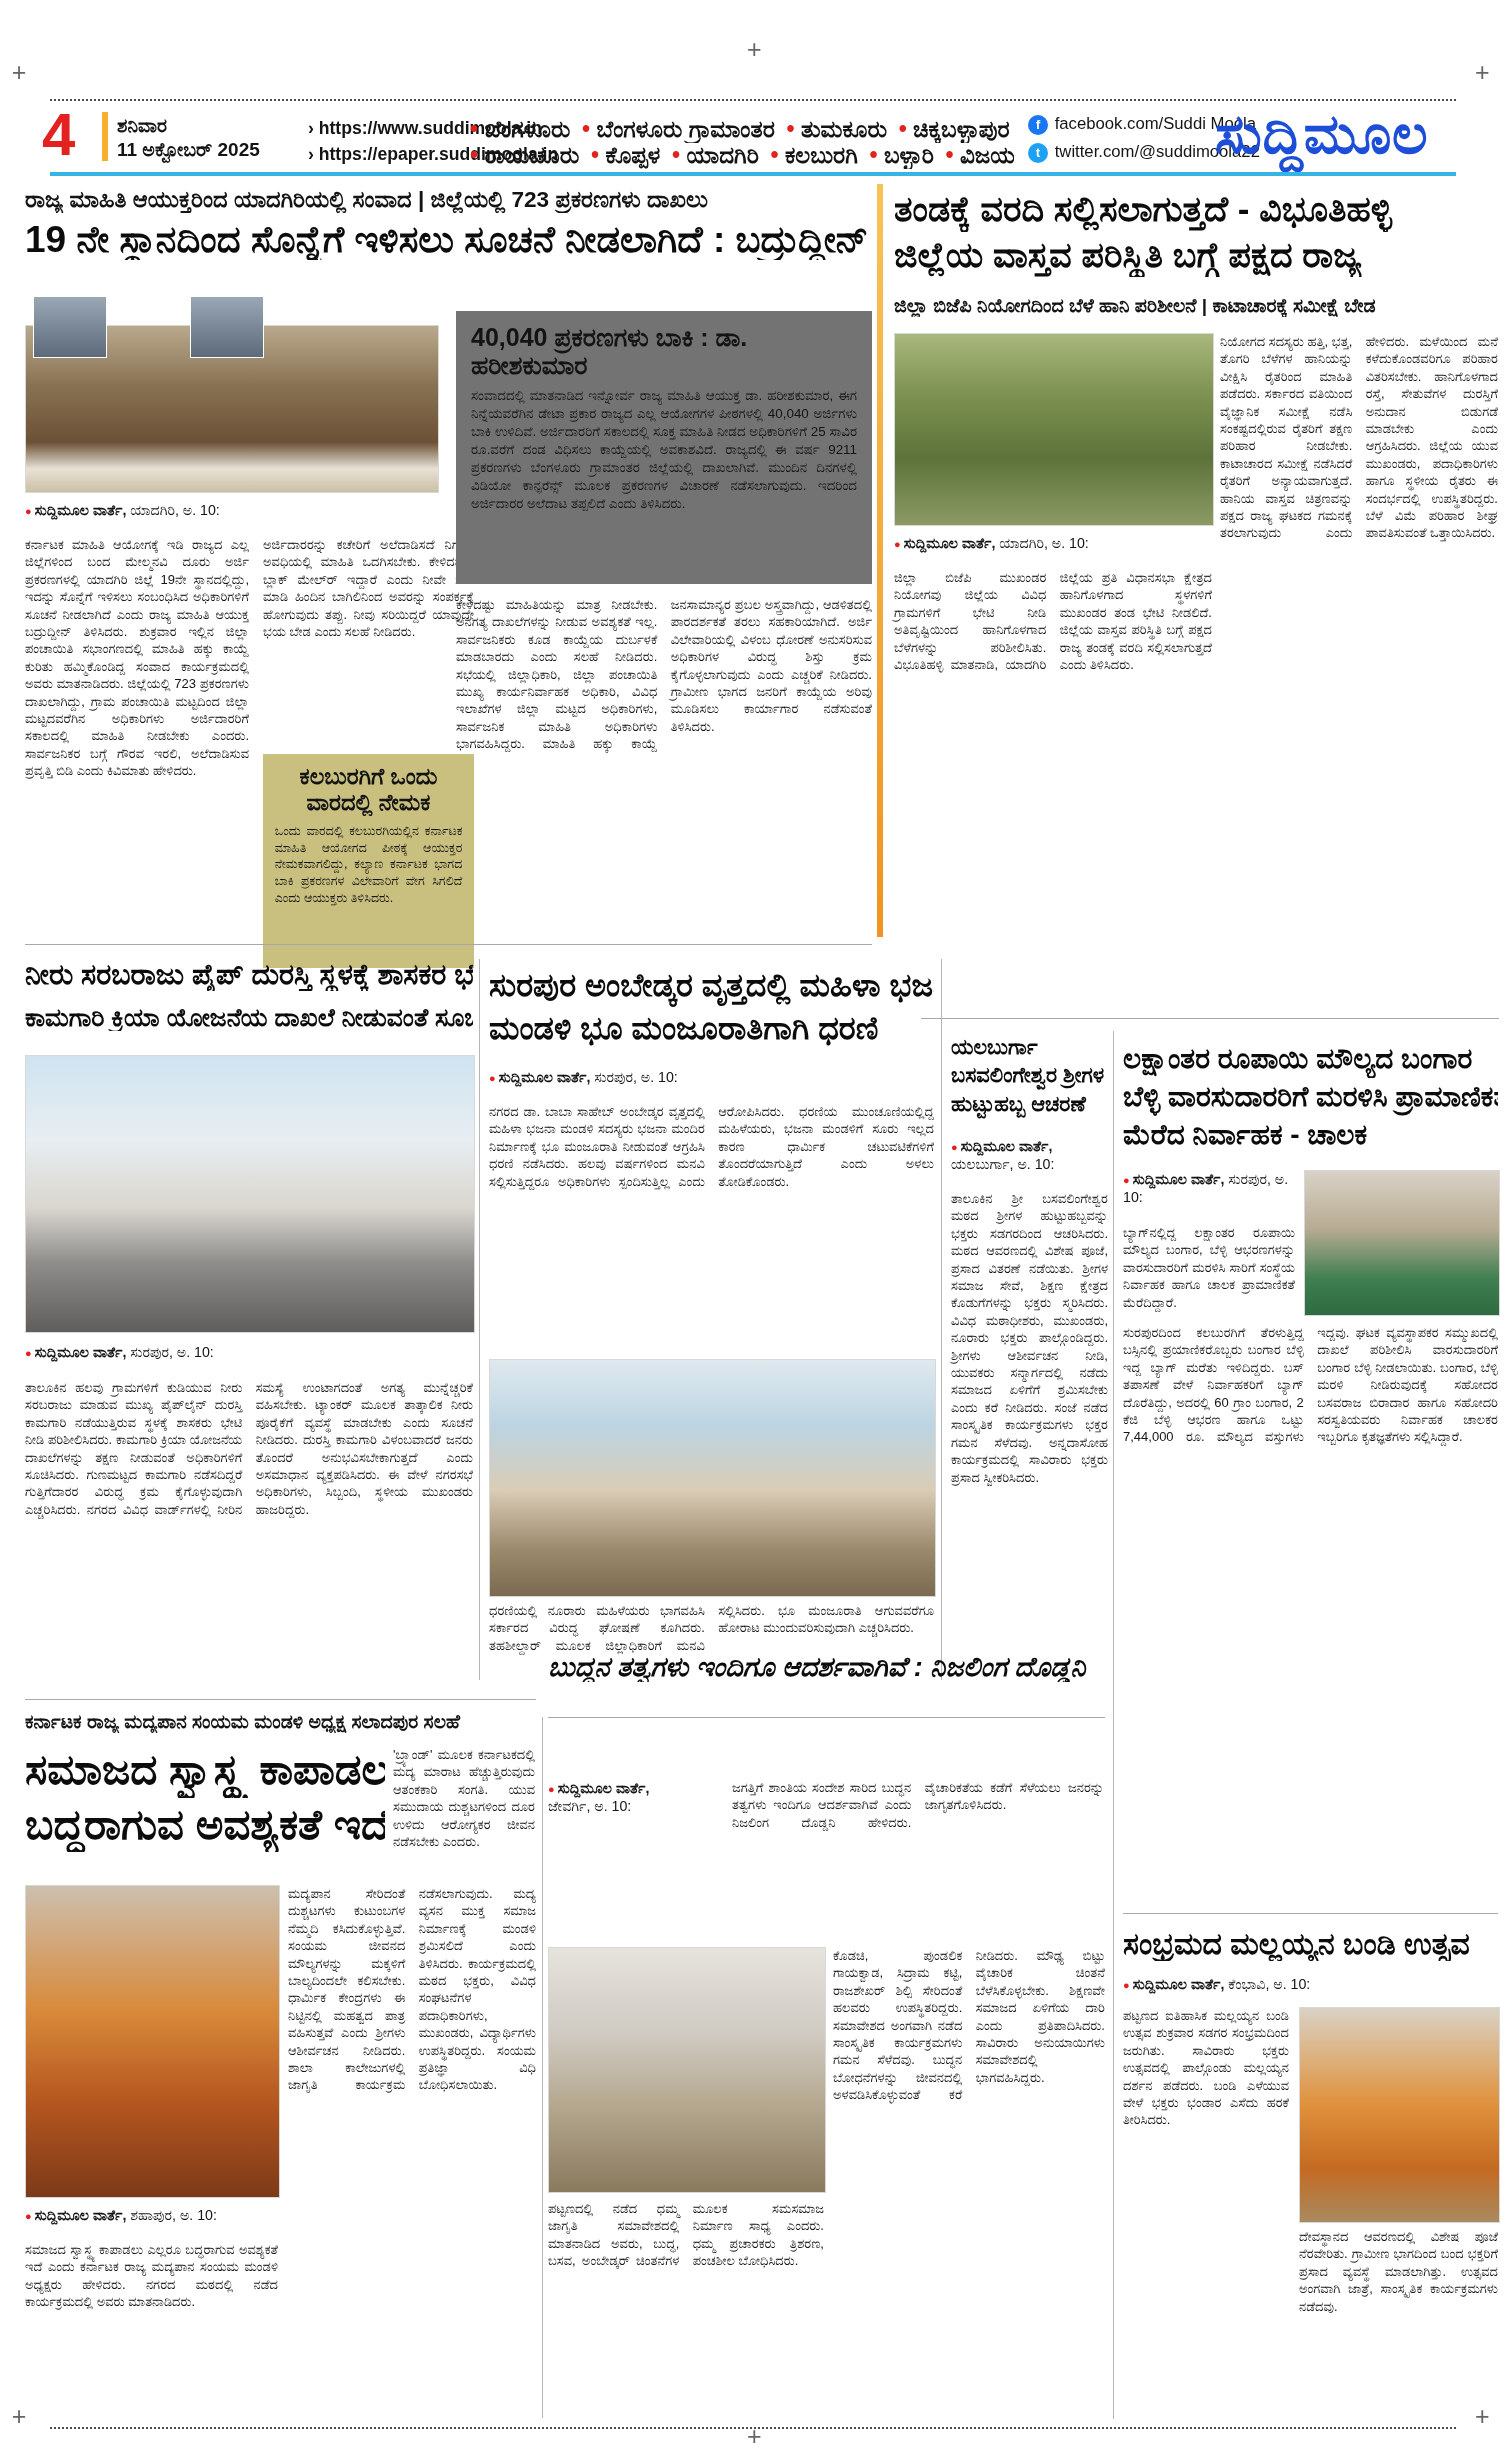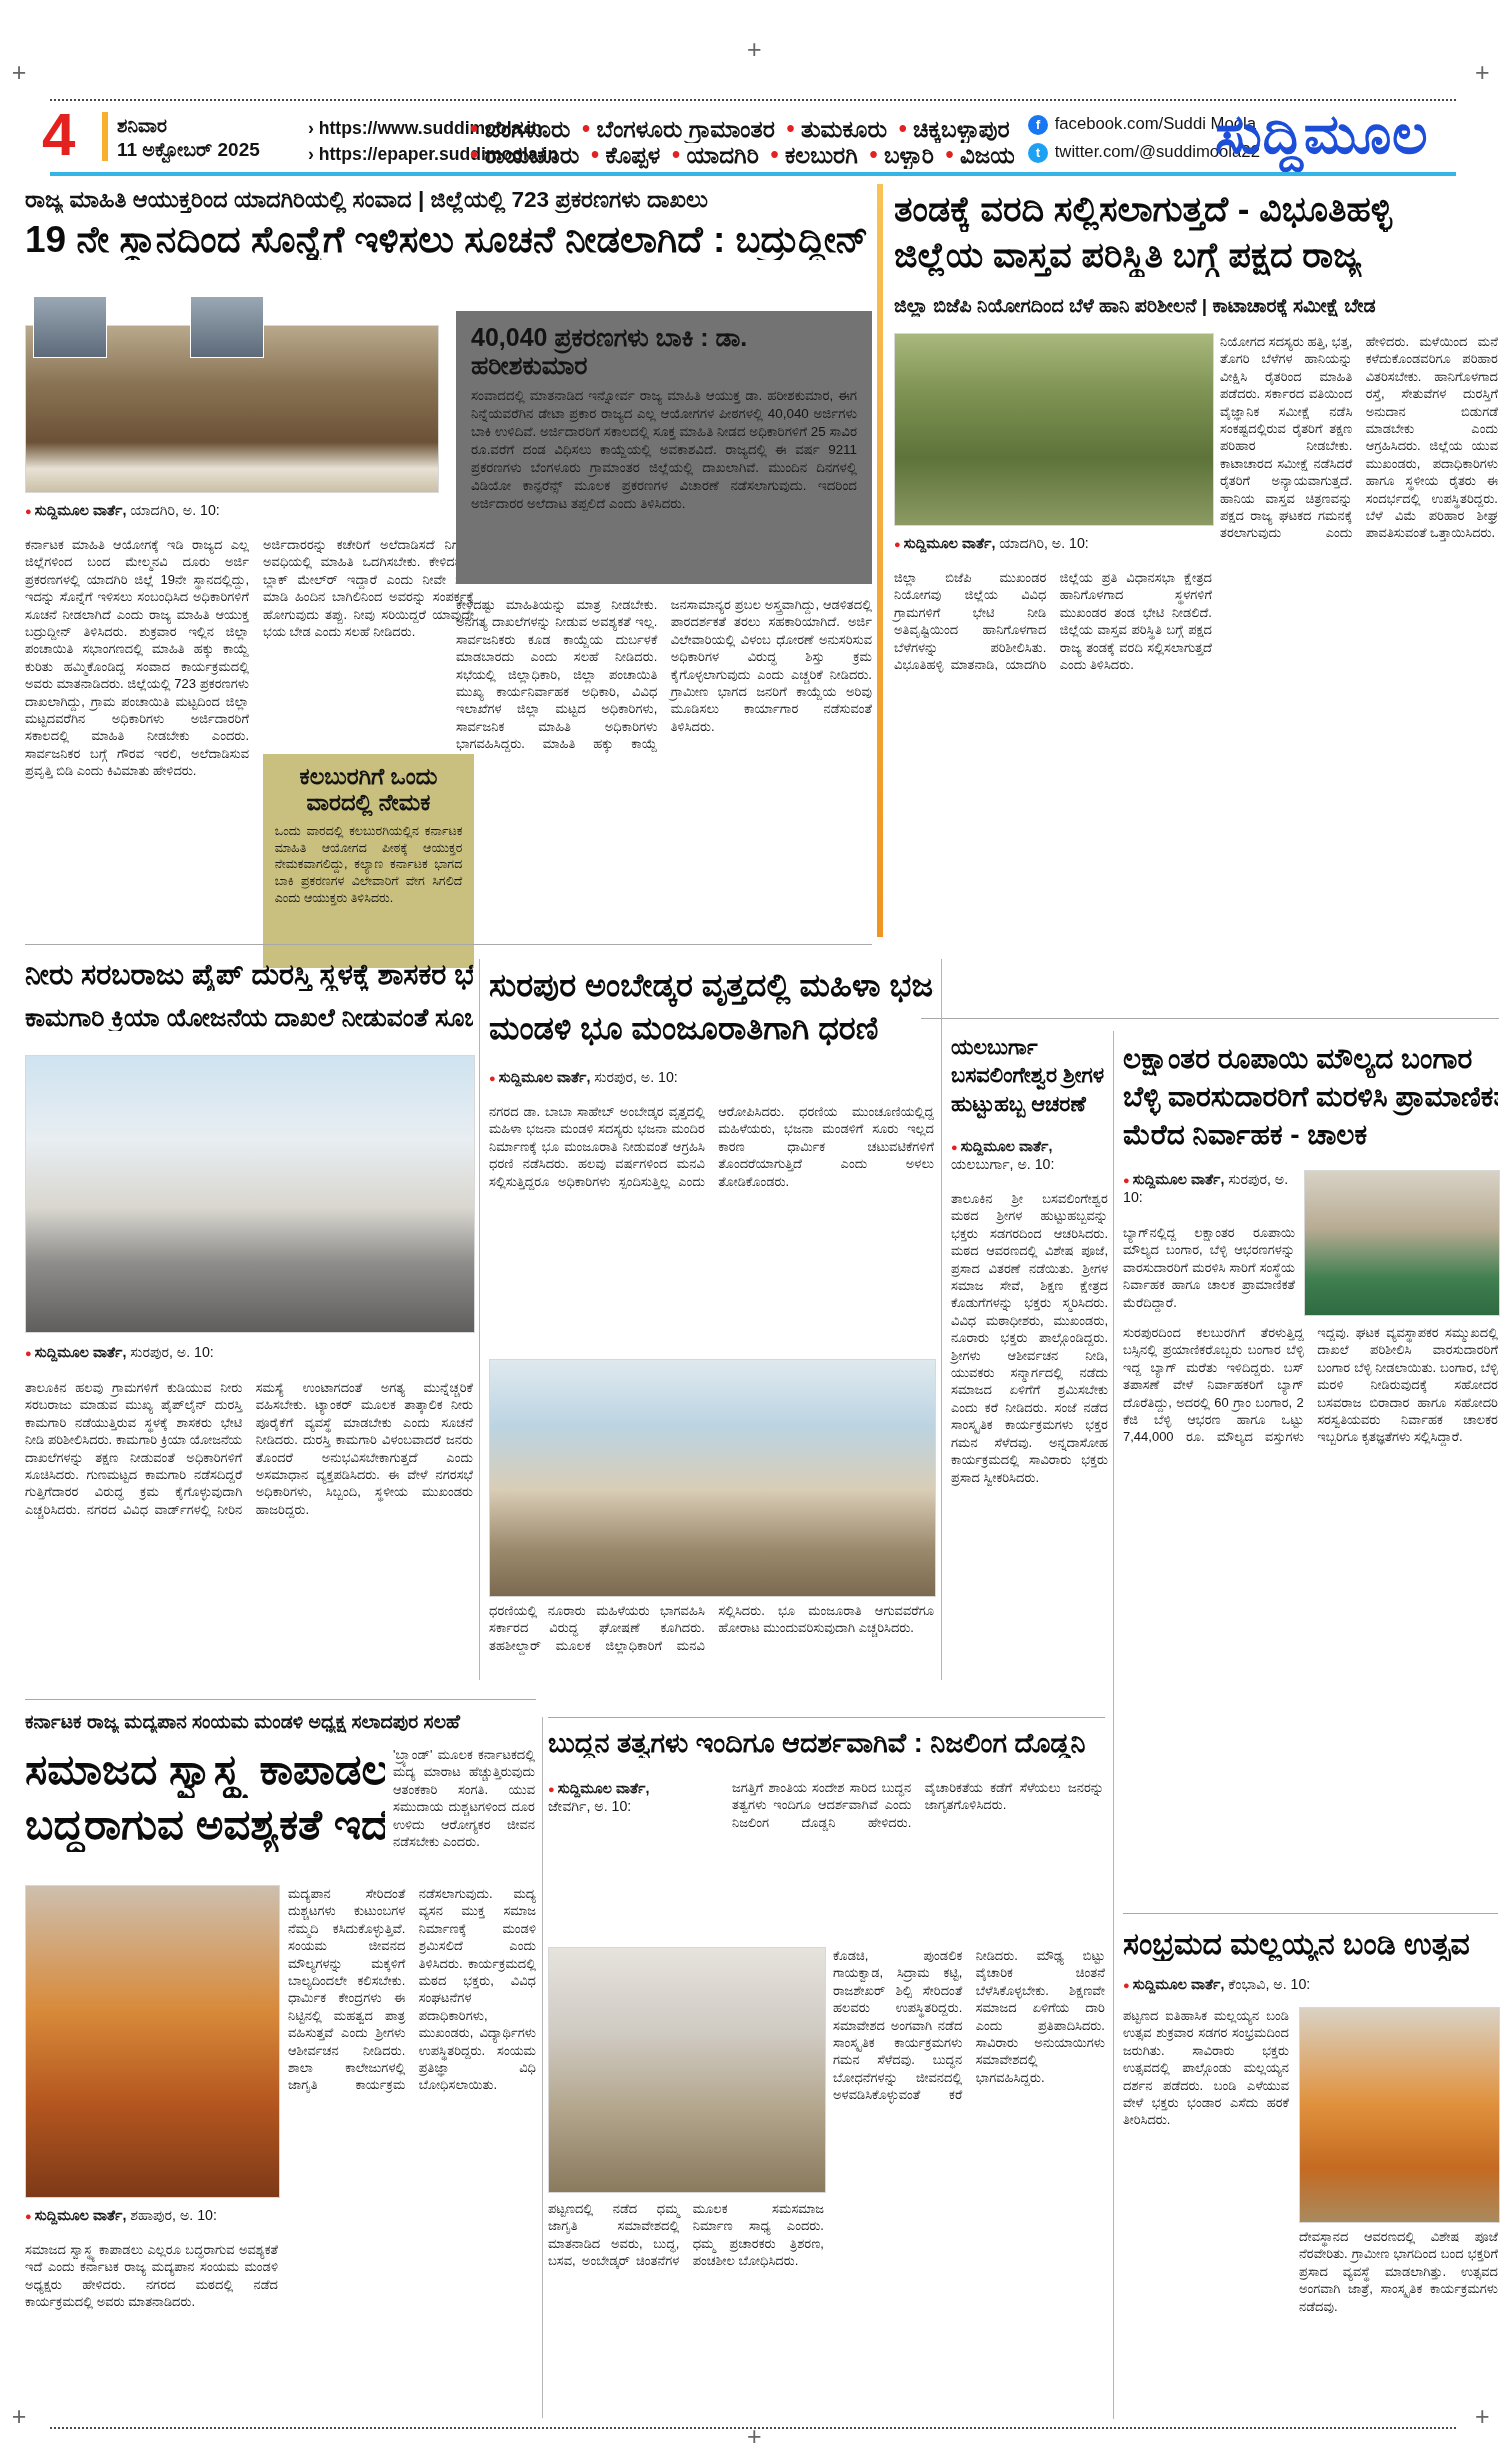--- a/index.html
+++ b/index.html
@@ -193,21 +193,21 @@
   <div class="abs photo ph-seer" style="left:25px;top:1885px;width:253px;height:311px;"></div>
   <div class="abs byline" style="left:25px;top:2206px;width:253px;">
     <span class="src">ಸುದ್ದಿಮೂಲ ವಾರ್ತೆ,</span>
     <span>ಶಹಾಪುರ, ಅ. 10:</span>
   </div>
   <div class="abs body" style="left:25px;top:2241px;width:253px;height:177px;">ಸಮಾಜದ ಸ್ವಾಸ್ಥ್ಯ ಕಾಪಾಡಲು ಎಲ್ಲರೂ ಬದ್ಧರಾಗುವ ಅವಶ್ಯಕತೆ ಇದೆ ಎಂದು ಕರ್ನಾಟಕ ರಾಜ್ಯ ಮದ್ಯಪಾನ ಸಂಯಮ ಮಂಡಳಿ ಅಧ್ಯಕ್ಷರು ಹೇಳಿದರು. ನಗರದ ಮಠದಲ್ಲಿ ನಡೆದ ಕಾರ್ಯಕ್ರಮದಲ್ಲಿ ಅವರು ಮಾತನಾಡಿದರು.</div>
   <div class="abs body cols2" style="left:288px;top:1885px;width:248px;height:534px;">ಮದ್ಯಪಾನ ಸೇರಿದಂತೆ ದುಶ್ಚಟಗಳು ಕುಟುಂಬಗಳ ನೆಮ್ಮದಿ ಕಸಿದುಕೊಳ್ಳುತ್ತಿವೆ. ಸಂಯಮ ಜೀವನದ ಮೌಲ್ಯಗಳನ್ನು ಮಕ್ಕಳಿಗೆ ಬಾಲ್ಯದಿಂದಲೇ ಕಲಿಸಬೇಕು. ಧಾರ್ಮಿಕ ಕೇಂದ್ರಗಳು ಈ ನಿಟ್ಟಿನಲ್ಲಿ ಮಹತ್ವದ ಪಾತ್ರ ವಹಿಸುತ್ತವೆ ಎಂದು ಶ್ರೀಗಳು ಆಶೀರ್ವಚನ ನೀಡಿದರು. ಶಾಲಾ ಕಾಲೇಜುಗಳಲ್ಲಿ ಜಾಗೃತಿ ಕಾರ್ಯಕ್ರಮ ನಡೆಸಲಾಗುವುದು. ಮದ್ಯ ವ್ಯಸನ ಮುಕ್ತ ಸಮಾಜ ನಿರ್ಮಾಣಕ್ಕೆ ಮಂಡಳಿ ಶ್ರಮಿಸಲಿದೆ ಎಂದು ತಿಳಿಸಿದರು. ಕಾರ್ಯಕ್ರಮದಲ್ಲಿ ಮಠದ ಭಕ್ತರು, ವಿವಿಧ ಸಂಘಟನೆಗಳ ಪದಾಧಿಕಾರಿಗಳು, ಮುಖಂಡರು, ವಿದ್ಯಾರ್ಥಿಗಳು ಉಪಸ್ಥಿತರಿದ್ದರು. ಸಂಯಮ ಪ್ರತಿಜ್ಞಾ ವಿಧಿ ಬೋಧಿಸಲಾಯಿತು.</div>
   <div class="abs vrule" style="left:542px;top:1717px;height:701px;"></div>
 
   <div class="abs hrule" style="left:548px;top:1717px;width:557px;"></div>
-  <div class="abs hl nowrap" style="left:548px;top:1728px;width:557px;font-size:27px;">ಬುದ್ಧನ ತತ್ವಗಳು ಇಂದಿಗೂ ಆದರ್ಶವಾಗಿವೆ : ನಿಜಲಿಂಗ ದೊಡ್ಡನಿ</div>
+  <div class="abs hl nowrap" style="left:548px;top:1652px;width:557px;font-size:27px;font-style:italic;">ಬುದ್ಧನ ತತ್ವಗಳು ಇಂದಿಗೂ ಆದರ್ಶವಾಗಿವೆ : ನಿಜಲಿಂಗ ದೊಡ್ಡನಿ</div>
   <div class="abs byline" style="left:548px;top:1779px;width:176px;">
     <span class="src">ಸುದ್ದಿಮೂಲ ವಾರ್ತೆ,</span><br>
     <span>ಜೇವರ್ಗಿ, ಅ. 10:</span>
   </div>
   <div class="abs body cols2" style="left:732px;top:1779px;width:372px;height:161px;">ಜಗತ್ತಿಗೆ ಶಾಂತಿಯ ಸಂದೇಶ ಸಾರಿದ ಬುದ್ಧನ ತತ್ವಗಳು ಇಂದಿಗೂ ಆದರ್ಶವಾಗಿವೆ ಎಂದು ನಿಜಲಿಂಗ ದೊಡ್ಡನಿ ಹೇಳಿದರು. ವೈಚಾರಿಕತೆಯ ಕಡೆಗೆ ಸೆಳೆಯಲು ಜನರನ್ನು ಜಾಗೃತಗೊಳಿಸಿದರು.</div>
   <div class="abs photo ph-hall" style="left:548px;top:1947px;width:276px;height:244px;"></div>
   <div class="abs body cols2" style="left:833px;top:1947px;width:272px;height:469px;">ಕೊಡಚಿ, ಪುಂಡಲಿಕ ಗಾಯಕ್ವಾಡ, ಸಿದ್ರಾಮ ಕಟ್ಟಿ, ರಾಜಶೇಖರ್ ಶಿಲ್ಪಿ ಸೇರಿದಂತೆ ಹಲವರು ಉಪಸ್ಥಿತರಿದ್ದರು. ಸಮಾವೇಶದ ಅಂಗವಾಗಿ ನಡೆದ ಸಾಂಸ್ಕೃತಿಕ ಕಾರ್ಯಕ್ರಮಗಳು ಗಮನ ಸೆಳೆದವು. ಬುದ್ಧನ ಬೋಧನೆಗಳನ್ನು ಜೀವನದಲ್ಲಿ ಅಳವಡಿಸಿಕೊಳ್ಳುವಂತೆ ಕರೆ ನೀಡಿದರು. ಮೌಢ್ಯ ಬಿಟ್ಟು ವೈಚಾರಿಕ ಚಿಂತನೆ ಬೆಳೆಸಿಕೊಳ್ಳಬೇಕು. ಶಿಕ್ಷಣವೇ ಸಮಾಜದ ಏಳಿಗೆಯ ದಾರಿ ಎಂದು ಪ್ರತಿಪಾದಿಸಿದರು. ಸಾವಿರಾರು ಅನುಯಾಯಿಗಳು ಸಮಾವೇಶದಲ್ಲಿ ಭಾಗವಹಿಸಿದ್ದರು.</div>
   <div class="abs body cols2" style="left:548px;top:2200px;width:276px;height:216px;">ಪಟ್ಟಣದಲ್ಲಿ ನಡೆದ ಧಮ್ಮ ಜಾಗೃತಿ ಸಮಾವೇಶದಲ್ಲಿ ಮಾತನಾಡಿದ ಅವರು, ಬುದ್ಧ, ಬಸವ, ಅಂಬೇಡ್ಕರ್ ಚಿಂತನೆಗಳ ಮೂಲಕ ಸಮಸಮಾಜ ನಿರ್ಮಾಣ ಸಾಧ್ಯ ಎಂದರು. ಧಮ್ಮ ಪ್ರಚಾರಕರು ತ್ರಿಶರಣ, ಪಂಚಶೀಲ ಬೋಧಿಸಿದರು.</div>
 
 </div>

